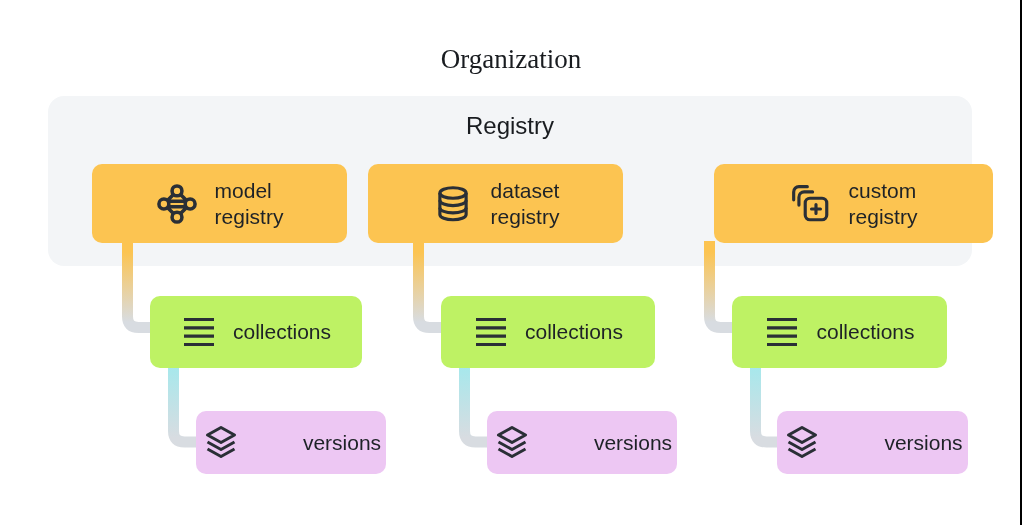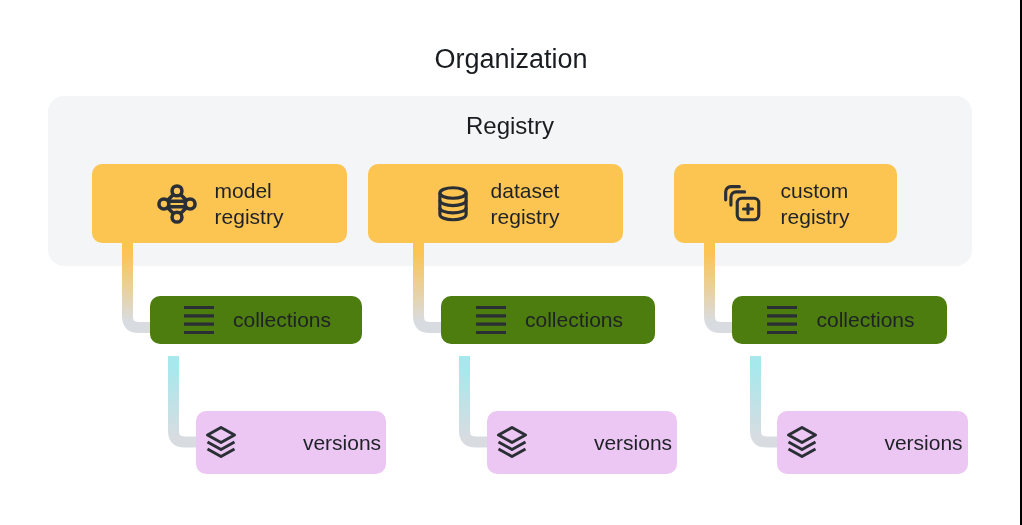--- a/index.html
+++ b/index.html
@@ -6,42 +6,42 @@
   .canvas{
     position:relative;
     width:1022px;height:525px;
     background:#ffffff;
     overflow:hidden;
     font-family:"Liberation Sans", sans-serif;
     color:#1e2227;
   }
   .title{
     position:absolute;top:44px;left:0;width:1022px;
-    text-align:center;font-size:27px;line-height:30px;color:#191c20;
+    text-align:center;font-size:27px;line-height:30px;color:#191c20;font-family:Liberation Serif, serif;
   }
   .panel{
     position:absolute;left:48px;top:96px;width:924px;height:170px;
     background:#f3f5f7;border-radius:16px;z-index:0;
   }
   .panel-title{
     position:absolute;top:16px;left:0;width:100%;
     text-align:center;font-size:24px;color:#191c20;
   }
   .connectors{position:absolute;left:0;top:0;z-index:1;}
   .node{
     position:absolute;z-index:2;display:flex;align-items:center;justify-content:center;
     border-radius:10px;
   }
   .node .icon{flex:0 0 auto;display:block;}
   .reg{top:164px;height:79px;background:#fcc451;}
   .reg .lbl{margin-left:17px;font-size:21px;line-height:26px;color:#1e2227;text-align:left;}
   .reg.c0{left:92px;width:255px;}
   .reg.c1{left:368px;width:255px;}
-  .reg.c2{left:674px;width:223px;}
-  .col{top:296px;height:48px;background:#4d7c0f;}
+  .reg.c2{left:714px;width:279px;}
+  .col{top:296px;height:72px;background:#bef264;}
   .col .lbl{margin-left:16px;font-size:21px;color:#1e2227;}
   .col.c0{left:150px;width:212px;}
   .col.c1{left:441px;width:214px;}
   .col.c2{left:732px;width:215px;}
   .ver{top:411px;height:63px;background:#edc7f3;gap:48px;}
   .ver .lbl{margin-left:14px;font-size:21px;color:#1e2227;}
   .ver.c0{left:196px;width:190px;}
   .ver.c1{left:487px;width:190px;}
   .ver.c2{left:777px;width:191px;}
   .edge-line{

